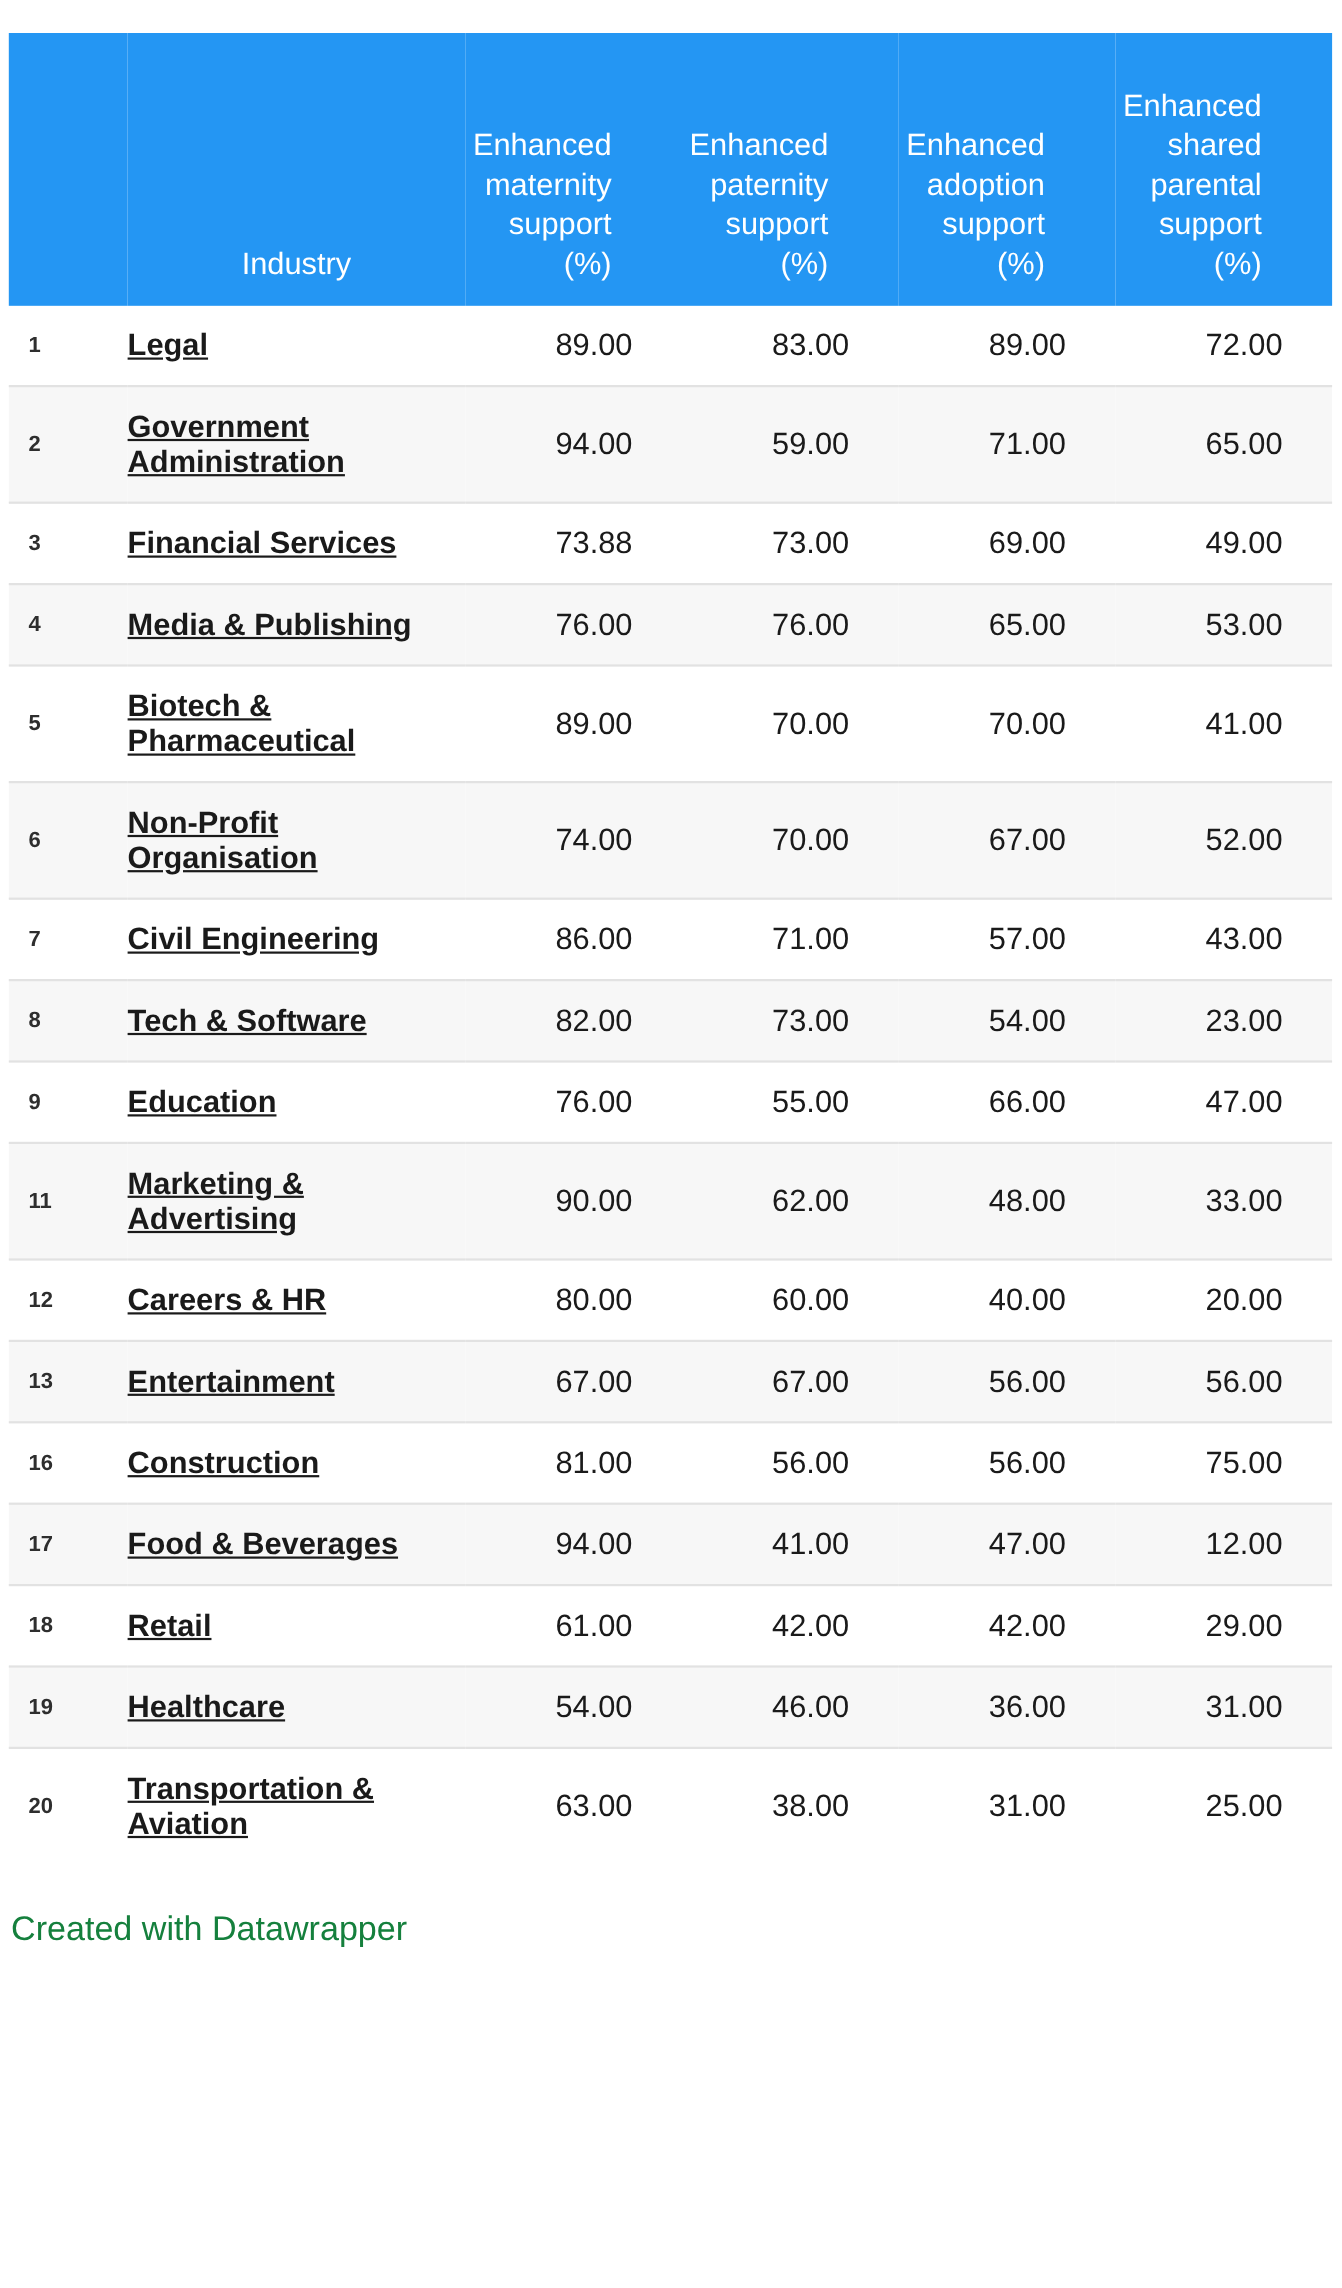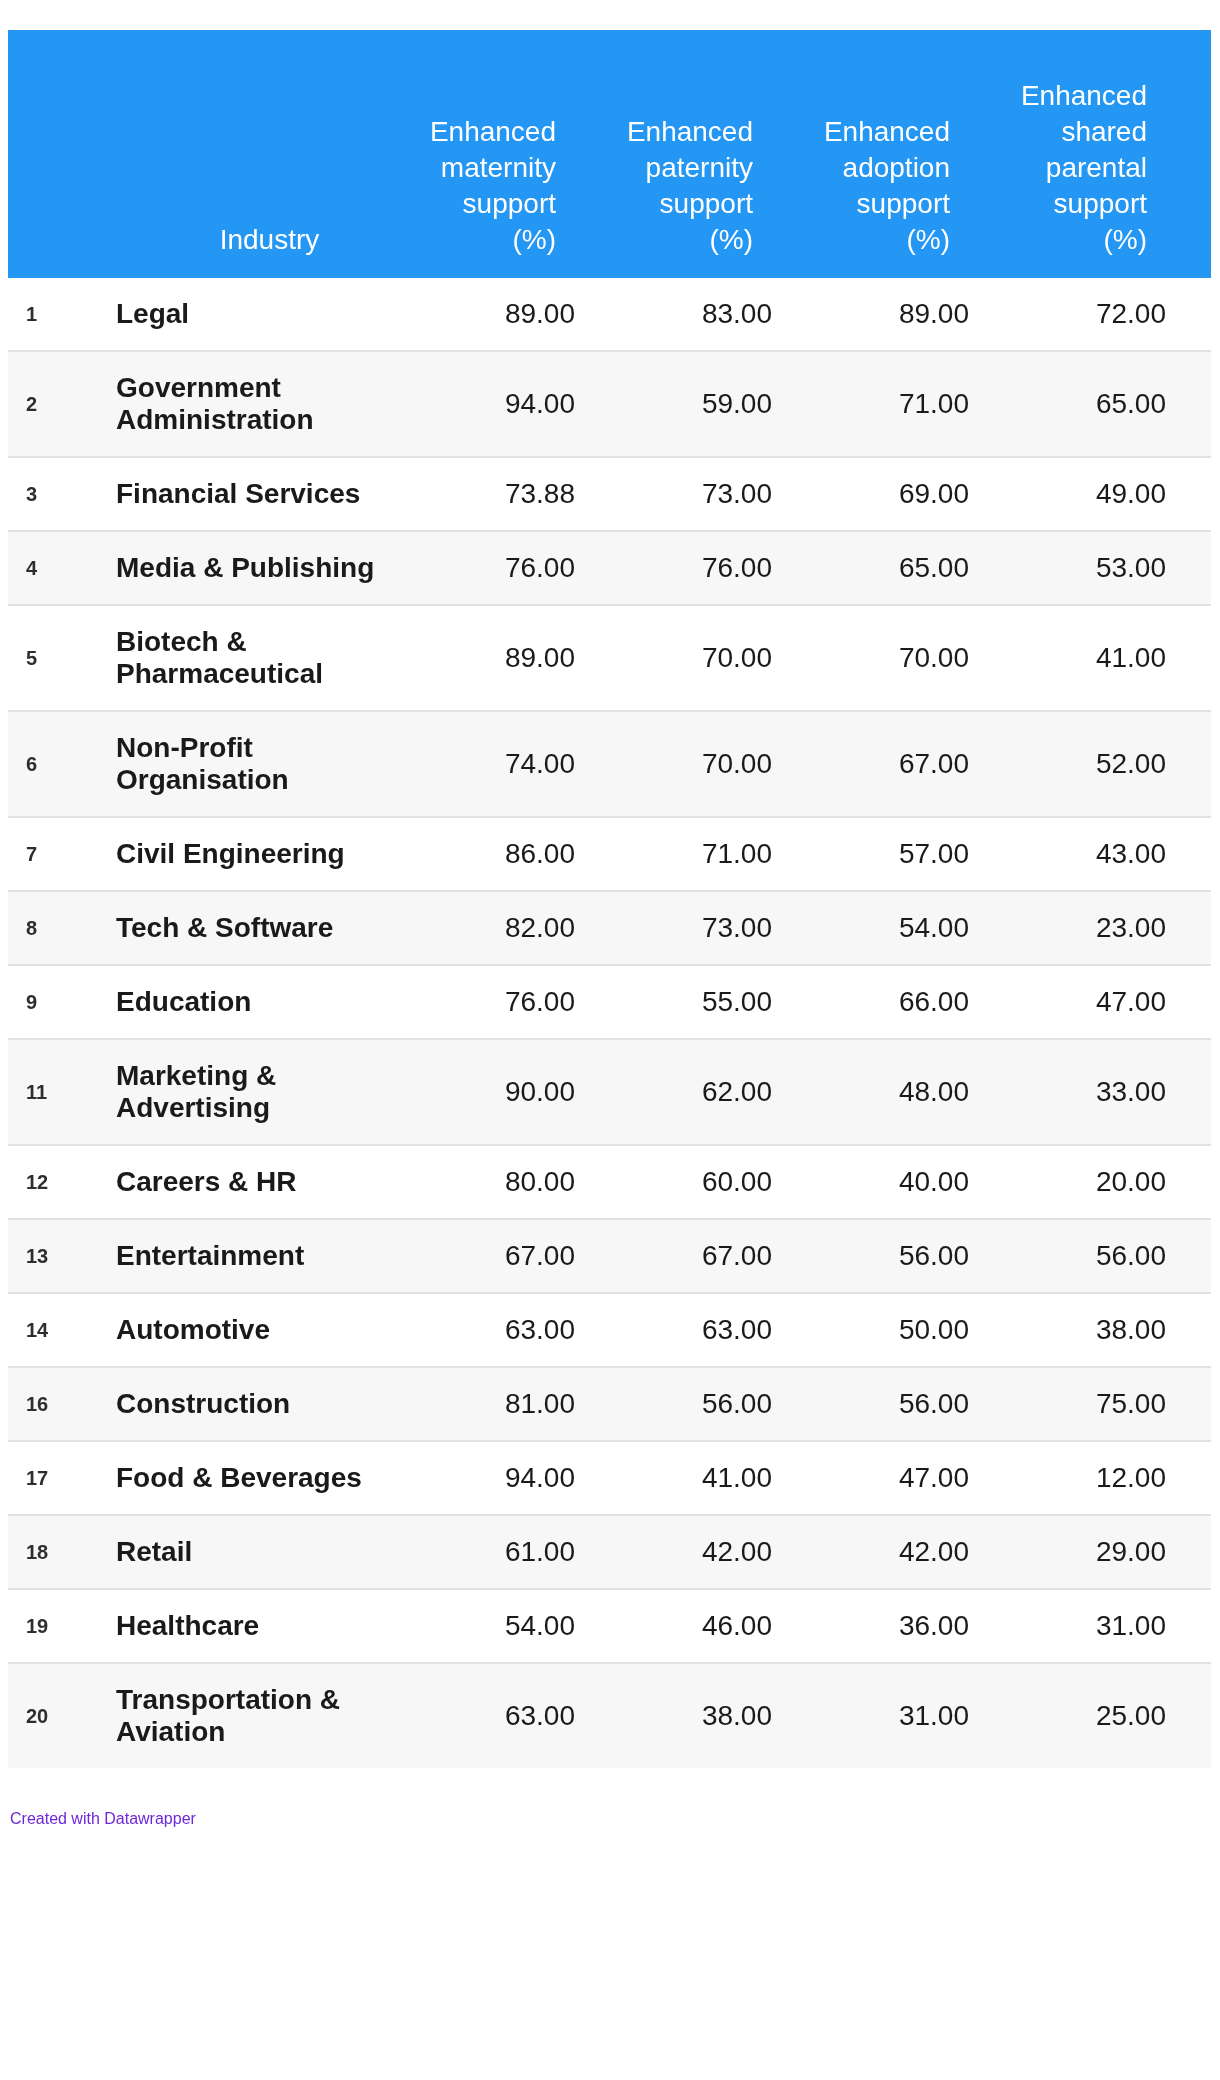--- a/index.html
+++ b/index.html
@@ -20,24 +20,24 @@
   }
   th.h-ind{text-align:center;}
   th.h-val{text-align:right;padding-right:64px;}
   tbody td{
     font-size:28px;line-height:32px;padding:20px 0;
     vertical-align:middle;color:#1a1a1a;
   }
   tbody tr+tr{border-top:2px solid #e2e2e2;}
   tbody tr:nth-child(even){background:#f7f7f7;}
   td.rownum{font-size:20px;font-weight:700;padding-left:18px;color:#2e2e2e;}
-  td.ind{font-weight:700;padding-right:10px;}
+  td.ind{font-weight:700;padding-right:10px;text-decoration:underline;}
   td.val{text-align:right;padding-right:45px;}
   .note{margin:26px 0 0 2px;font-size:28px;color:#9e9e9e;}
-  .credit{margin:42px 0 0 2px;font-size:16px;color:#6d28d9;}
+  .credit{margin:42px 0 0 2px;font-size:31px;color:#15803d;}
 </style>
 </head>
 <body>
 
 <div class="wrap">
   <table>
     <colgroup>
       <col class="c-num">
         <col class="c-ind">
       <col class="c-val">
@@ -146,28 +146,20 @@
         </tr>
         <tr>
           <td class="rownum">13</td>
           <td class="ind">Entertainment</td>
           <td class="val">67.00</td>
           <td class="val">67.00</td>
           <td class="val">56.00</td>
           <td class="val">56.00</td>
         </tr>
         <tr>
-          <td class="rownum">14</td>
-          <td class="ind">Automotive</td>
-          <td class="val">63.00</td>
-          <td class="val">63.00</td>
-          <td class="val">50.00</td>
-          <td class="val">38.00</td>
-        </tr>
-        <tr>
           <td class="rownum">16</td>
           <td class="ind">Construction</td>
           <td class="val">81.00</td>
           <td class="val">56.00</td>
           <td class="val">56.00</td>
           <td class="val">75.00</td>
         </tr>
         <tr>
           <td class="rownum">17</td>
           <td class="ind">Food &amp; Beverages</td>

